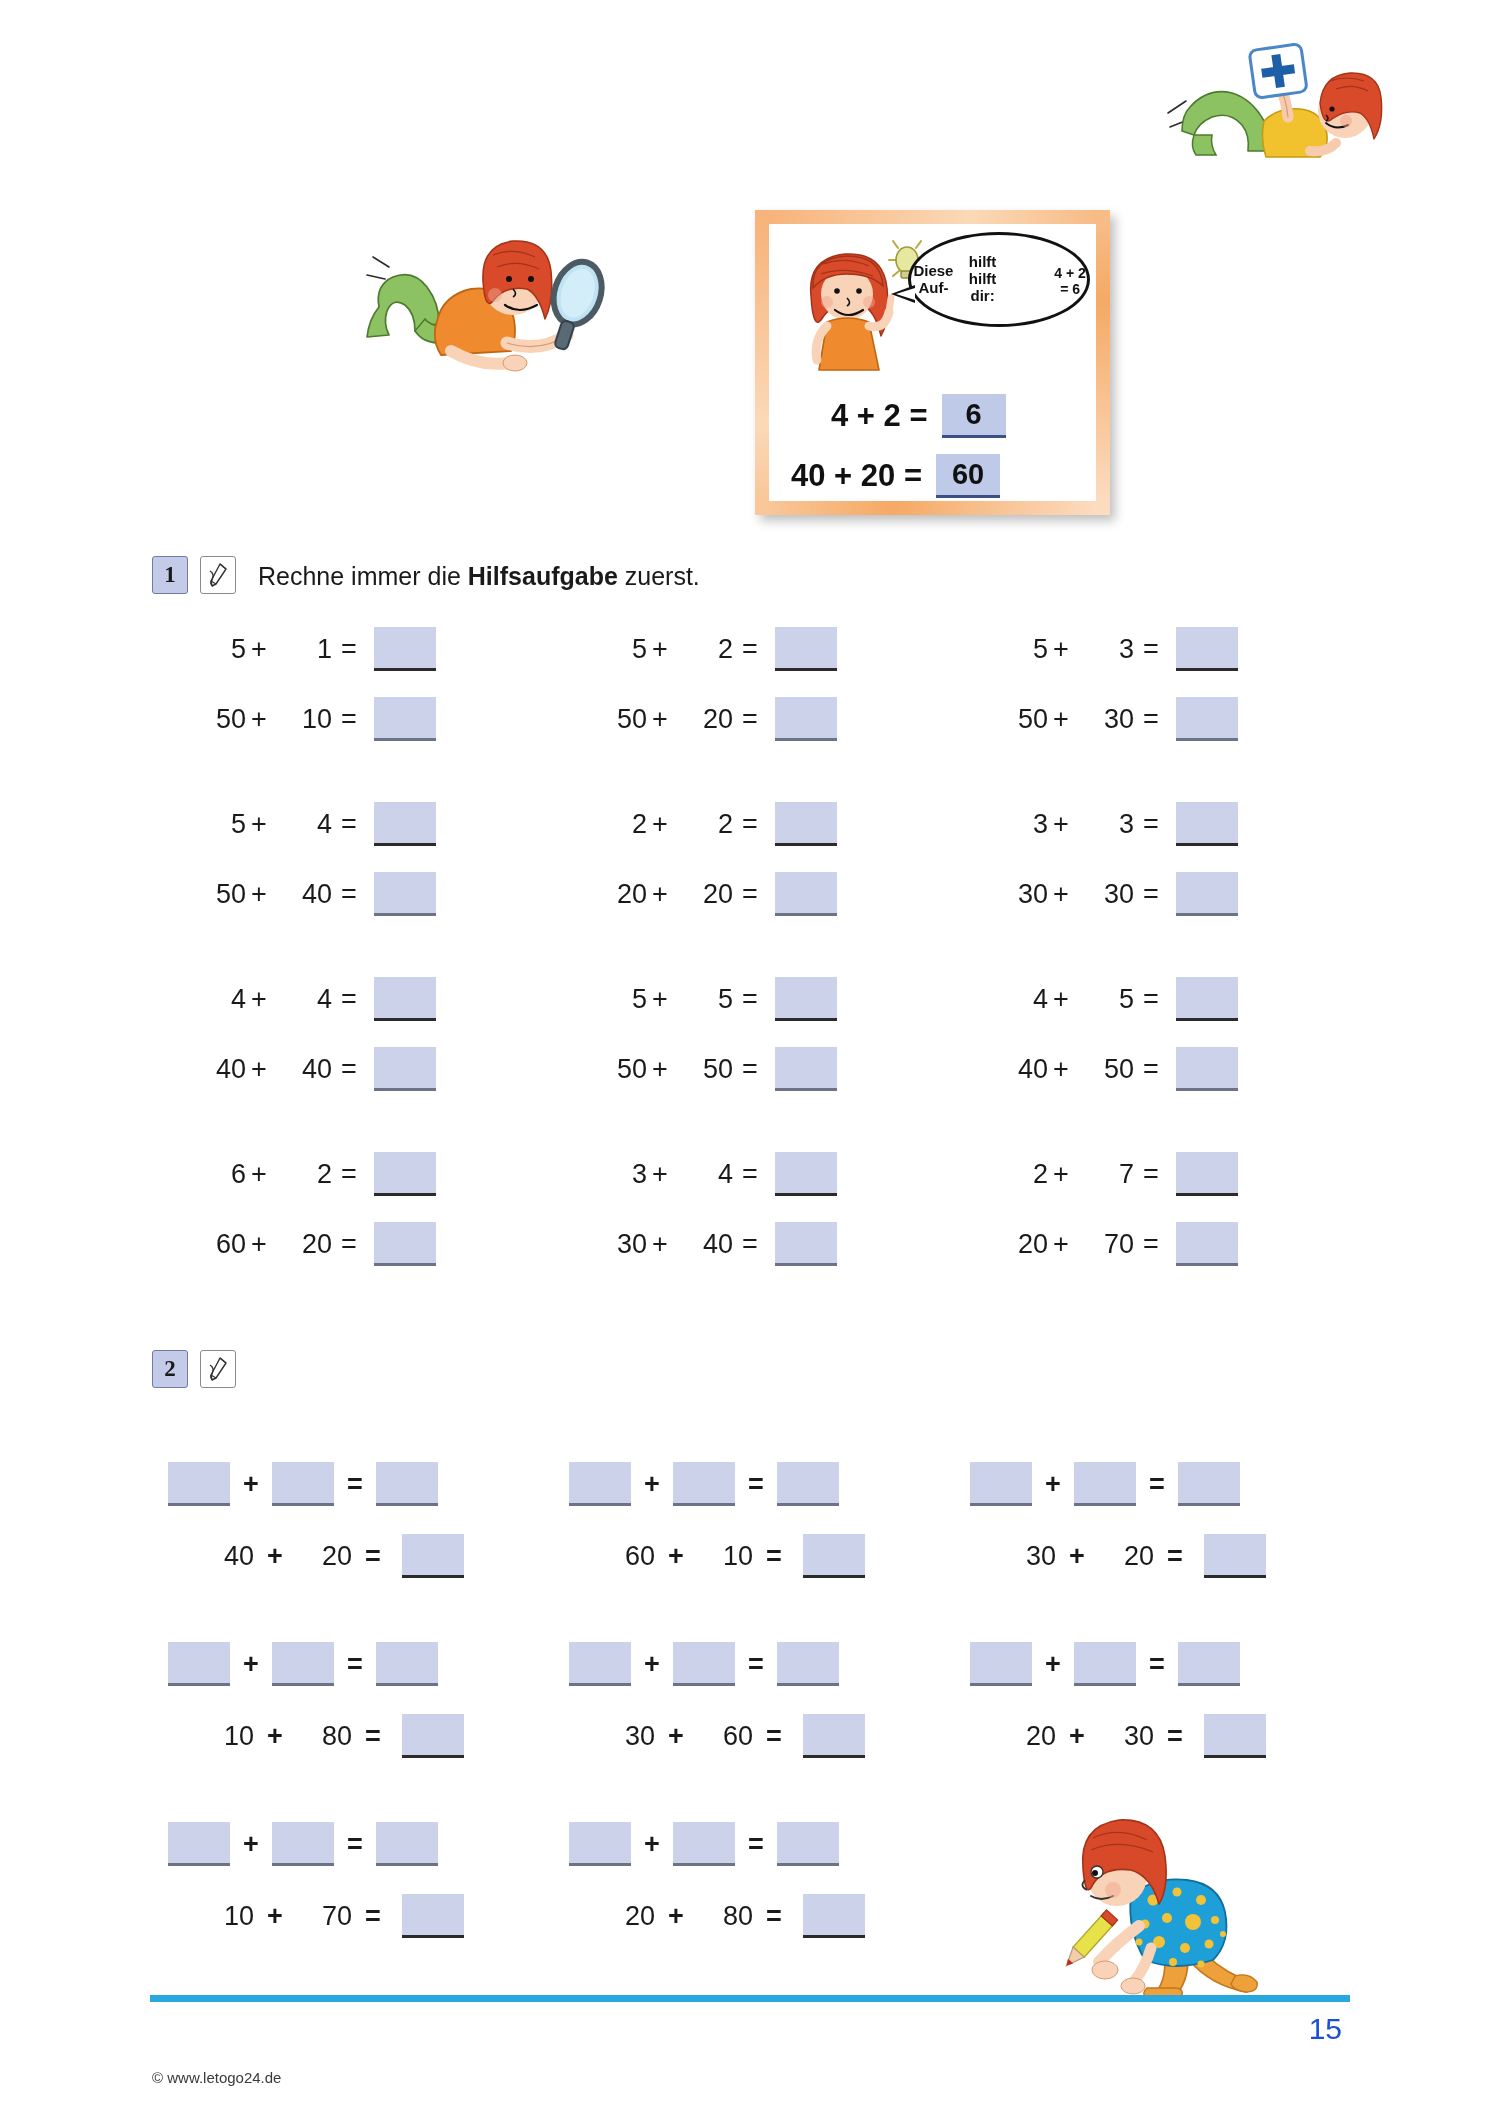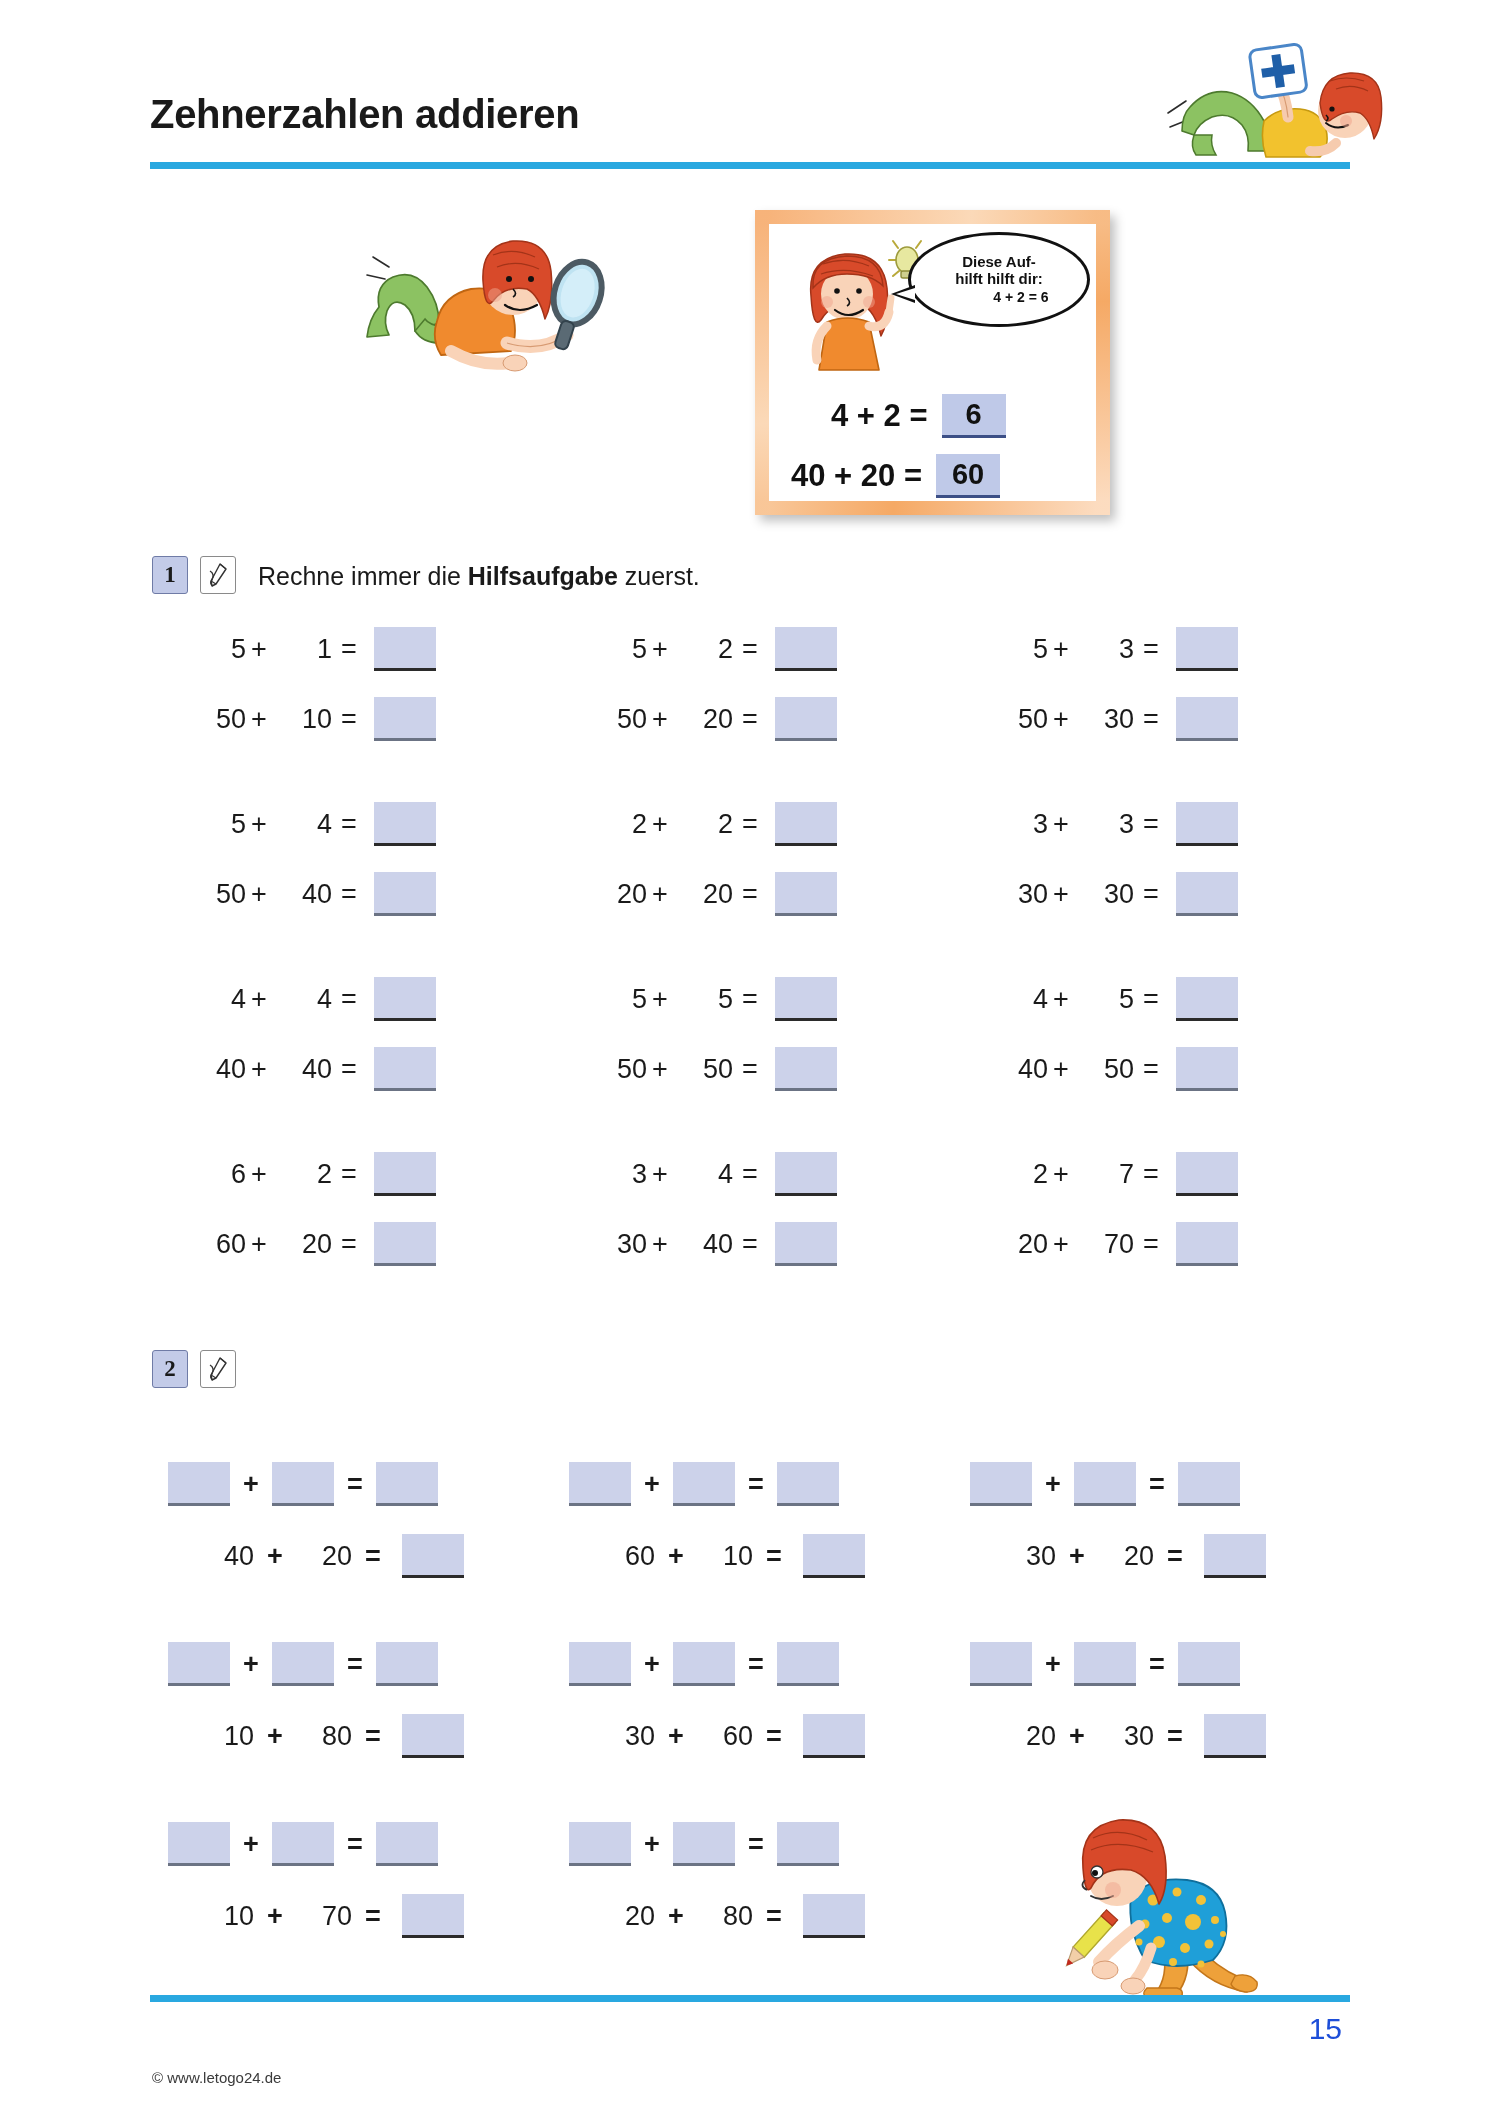--- a/index.html
+++ b/index.html
@@ -83,21 +83,21 @@
   .speech-bubble {
     position: absolute;
     right: 6px;
     top: 8px;
     width: 182px;
     height: 95px;
     border: 3px solid #111;
     border-radius: 50% / 50%;
     background: #fff;
     display: flex;
-    flex-direction: column;
+    flex-direction: row;
     align-items: center;
     justify-content: center;
     text-align: center;
   }
   .speech-bubble .l1, .speech-bubble .l2 {
     font-size: 15px;
     font-weight: bold;
     color: #111;
     line-height: 1.12;
   }
@@ -317,24 +317,20 @@
     top: 2012px;
     font-size: 30px;
     color: #1d4ed8;
   }
 </style>
 </head>
 <body>
 
 <div class="page">
 
-  <div class="header">
-    <div class="page-title">Zehnerzahlen addieren</div>
-    <div class="rule-top"></div>
-  </div>
 
   <div class="illus-top">
     <svg viewBox="0 0 230 130" width="230" height="130">
 
       <path d="M8 78 L26 66 M10 92 L30 84" stroke="#2b2b2b" stroke-width="1.6" fill="none" stroke-linecap="round"></path>
 
       <path d="M30 72 Q48 52 72 58 Q92 64 104 86 Q110 100 108 116 L88 116 Q90 100 82 90 Q70 76 52 82 Q38 88 34 100 L22 96 Q22 80 30 72 Z" fill="#8cc262" stroke="#4d7a2e" stroke-width="1.6" stroke-linejoin="round"></path>
       <path d="M34 100 Q30 112 36 120 L56 120 Q50 110 52 100 Z" fill="#8cc262" stroke="#4d7a2e" stroke-width="1.5"></path>
 
       <path d="M104 86 Q118 72 140 74 Q160 76 166 94 Q170 112 160 122 L106 122 Q100 104 104 86 Z" fill="#f2c22e" stroke="#c79a11" stroke-width="1.6" stroke-linejoin="round"></path>

